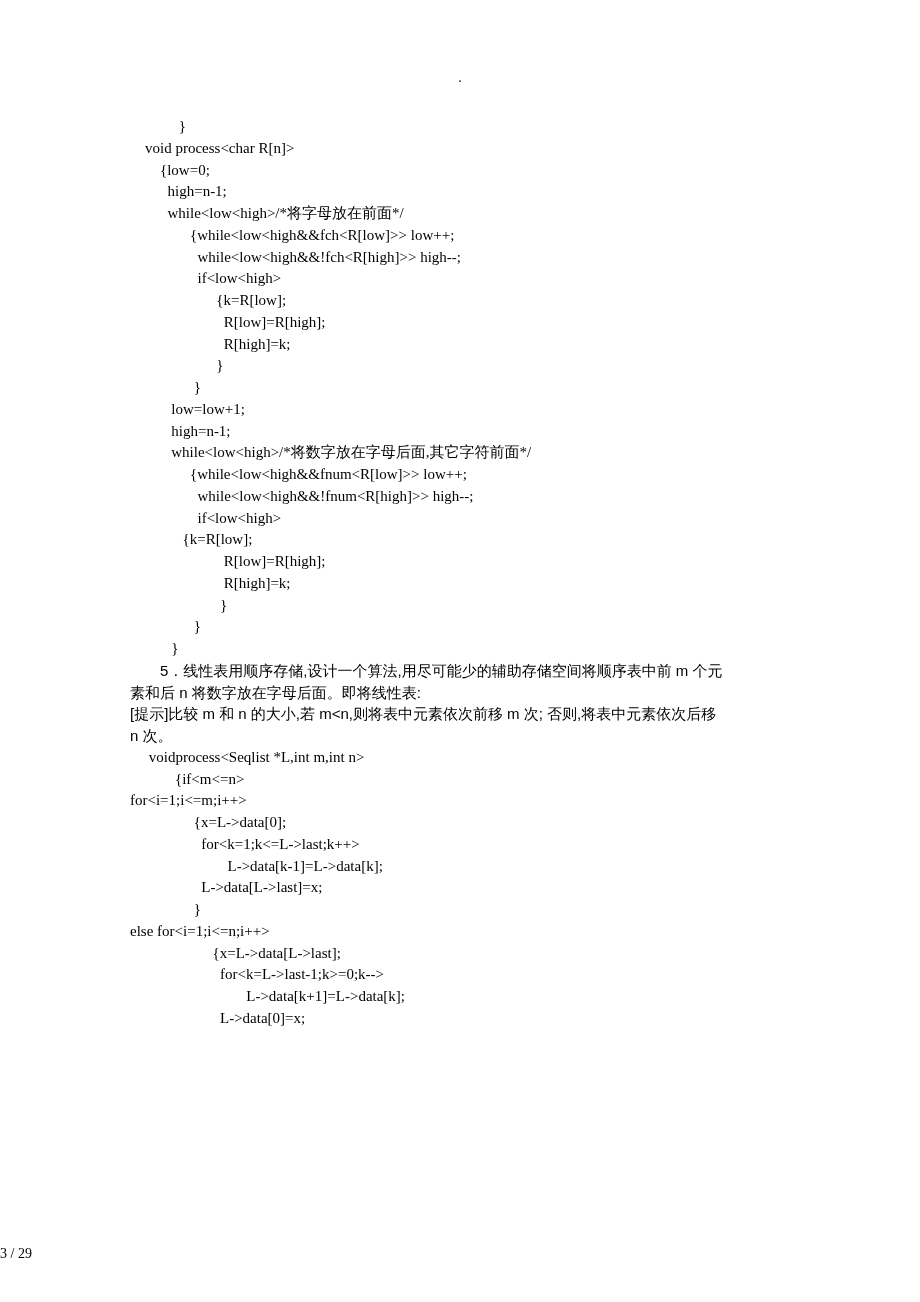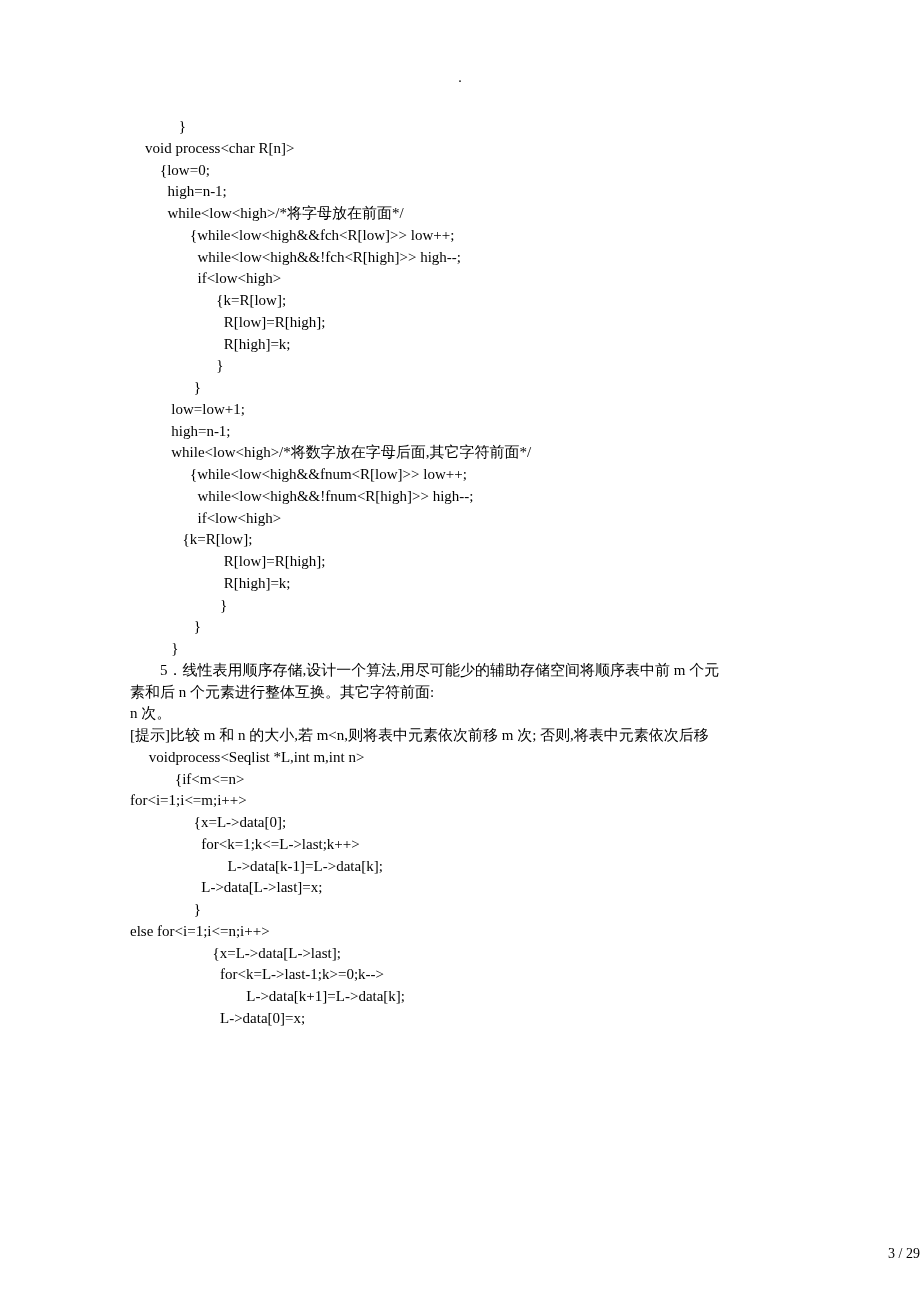--- a/index.html
+++ b/index.html
@@ -21,33 +21,33 @@
     font-size: 14px;
     margin-bottom: 30px;
   }
   .code-block {
     font-family: "Times New Roman", serif;
     font-size: 15px;
     line-height: 1.45;
     white-space: pre;
   }
   .para {
-    font-family: Liberation Serif, serif;
+    font-family: Liberation Sans, sans-serif;
     font-size: 15px;
     line-height: 1.45;
     text-align: justify;
   }
   .para.indent { text-indent: 2em; }
   .para .sub { font-size: 10px; vertical-align: sub; }
   .footer {
     position: absolute;
     bottom: 40px;
     left: 0;
     width: 100%;
-    text-align: right;
+    text-align: left;
     font-size: 14px;
   }
 </style>
 </head>
 <body>
 
 <div class="page">
 
   <div class="dot-header">.</div>
 
@@ -71,26 +71,26 @@
                   while&lt;low&lt;high&amp;&amp;!fnum&lt;R[high]&gt;&gt; high--;
                   if&lt;low&lt;high&gt;
               {k=R[low];
                          R[low]=R[high];
                          R[high]=k;
                         }
                  }
            }</div>
 
   <div class="para indent">5．线性表用顺序存储,设计一个算法,用尽可能少的辅助存储空间将顺序表中前 m 个元</div>
-  <div class="para">素和后 n 个元素进行整体互换。其它字符前面:</div>
+  <div class="para">素和后 n 将数字放在字母后面。即将线性表:</div>
 
 
 
+  <div class="para">[提示]比较 m 和 n 的大小,若 m&lt;n,则将表中元素依次前移 m 次;  否则,将表中元素依次后移</div>
   <div class="para">n 次。</div>
-  <div class="para">[提示]比较 m 和 n 的大小,若 m&lt;n,则将表中元素依次前移 m 次;  否则,将表中元素依次后移</div>
 
   <div class="code-block">     voidprocess&lt;Seqlist *L,int m,int n&gt;
             {if&lt;m&lt;=n&gt;
 for&lt;i=1;i&lt;=m;i++&gt;
                  {x=L-&gt;data[0];
                    for&lt;k=1;k&lt;=L-&gt;last;k++&gt;
                           L-&gt;data[k-1]=L-&gt;data[k];
                    L-&gt;data[L-&gt;last]=x;
                  }
 else for&lt;i=1;i&lt;=n;i++&gt;

